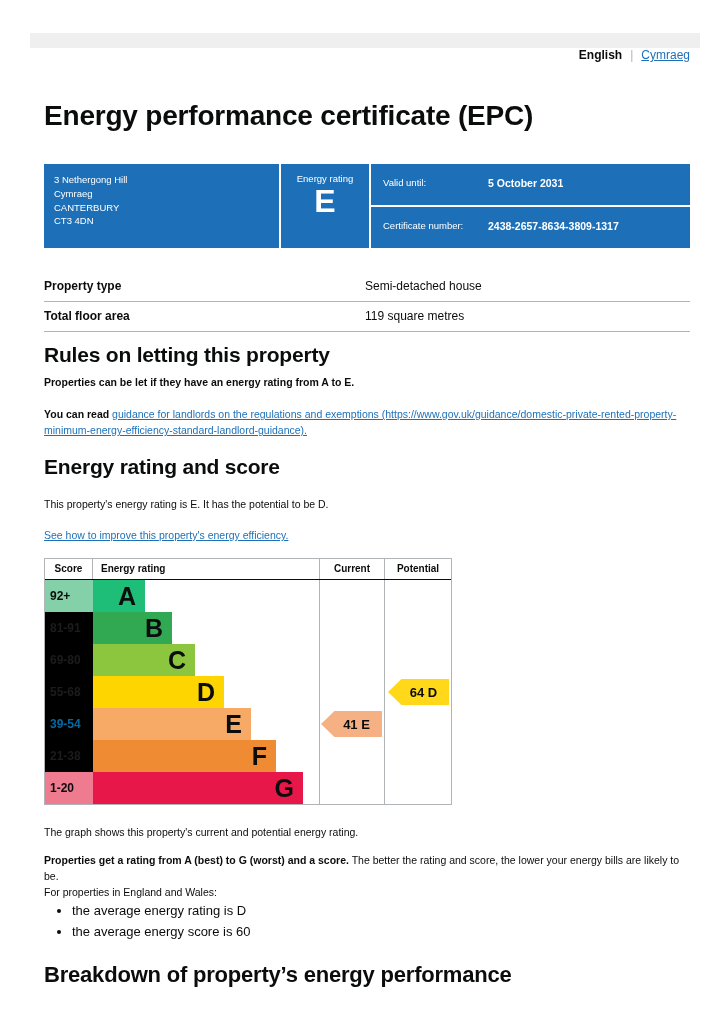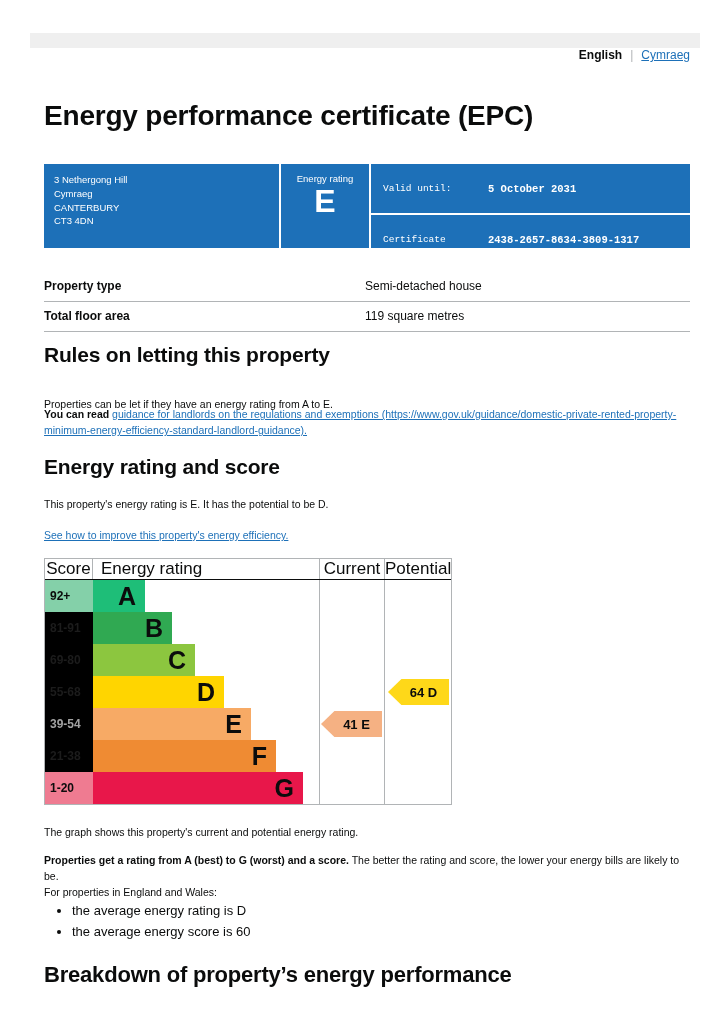--- a/index.html
+++ b/index.html
@@ -17,36 +17,36 @@
   .title { position:absolute; top:100px; left:44px; font-size:28px; font-weight:bold; letter-spacing:-0.2px; }
 
   .blue-rule { position:absolute; top:169px; left:44px; width:646px; height:3px; background:#1d70b8; }
 
   .summary-box { position:absolute; top:164px; left:44px; width:646px; height:84px; background:#1d70b8; color:#fff; display:flex; }
   .sb-address { width:237px; padding:9px 10px; font-size:9.5px; line-height:1.45; border-right:2px solid #fff; }
   .sb-rating { width:90px; border-right:2px solid #fff; display:flex; flex-direction:column; align-items:center; padding-top:9px; }
   .sb-rating-label { font-size:9.5px; }
   .sb-rating-value { font-size:32px; font-weight:bold; line-height:1.1; }
   .sb-right { flex:1; display:flex; flex-direction:column; }
-  .sb-right-row { flex:1; display:flex; padding:18px 12px;font-family:Liberation Mono, monospace; }
+  .sb-right-row { flex:1; display:flex; padding:12px 12px; }
   .sb-right-row.first { border-bottom:2px solid #fff; }
   .sb-label { width:105px; font-size:9.5px; line-height:1.4; }
   .sb-value { font-size:10.5px; font-weight:bold; padding-top:1px; }
 
   .prop-table { position:absolute; top:272px; left:44px; width:646px; font-size:12px; }
   .prop-row { display:flex; border-bottom:1px solid #b1b4b6; padding:7px 0 8px 0; }
   .prop-label { width:321px; font-weight:bold; }
   .prop-value { flex:1; }
 
   .h2 { position:absolute; left:44px; font-size:21px; font-weight:bold; letter-spacing:-0.2px; }
   .p { position:absolute; left:44px; width:646px; font-size:10.5px; line-height:1.55; }
 
   
   .chart { position:absolute; top:558px; left:44px; width:408px; border:1px solid #b1b4b6; background:#fff; }
-  .chart-header { display:flex; height:21px; border-bottom:1.5px solid #0b0c0c; font-size:17px; font-weight:normal;align-items:center; }
+  .chart-header { display:flex; height:21px; border-bottom:1.5px solid #0b0c0c; font-size:10px; font-weight:bold;align-items:center; }
   .ch-score { width:48px; text-align:center; line-height:20px; border-right:1px solid #b1b4b6; }
   .ch-rating { width:226px; padding-left:8px; line-height:20px; }
   .ch-current { width:65px; text-align:center; line-height:20px; border-left:1px solid #b1b4b6; }
   .ch-potential { width:67px; text-align:center; line-height:20px; border-left:1px solid #b1b4b6; }
   .chart-row { display:flex; height:32px; }
   .cr-score { width:48px; font-size:12px; font-weight:bold; padding-left:5px; line-height:32px; }
   .cr-barcell { width:226px; }
   .cr-bar { height:32px; display:flex; align-items:center; justify-content:flex-end; padding-right:9px; font-size:25px; font-weight:bold; color:#0b0c0c; }
   .cr-current { width:65px; border-left:1px solid #b1b4b6; position:relative; }
   .cr-potential { width:67px; border-left:1px solid #b1b4b6; position:relative; }
@@ -103,21 +103,21 @@
         <div class="prop-label">Property type</div>
         <div class="prop-value">Semi-detached house</div>
       </div>
       <div class="prop-row">
         <div class="prop-label">Total floor area</div>
         <div class="prop-value">119 square metres</div>
       </div>
     </div>
 
   <div class="h2" style="top:343px;">Rules on letting this property</div>
-  <div class="p" style="top:396px;">Properties can be let if they have an energy rating from A to E.</div>
+  <div class="p" style="top:374px;font-weight:bold;">Properties can be let if they have an energy rating from A to E.</div>
   <div class="p" style="top:406px;"><span class="b">You can read </span><a class="link">guidance for landlords on the regulations and exemptions (https://www.gov.uk/guidance/domestic-private-rented-property-minimum-energy-efficiency-standard-landlord-guidance).</a></div>
 
   <div class="h2" style="top:455px;">Energy rating and score</div>
   <div class="p" style="top:496px;">This property's energy rating is E. It has the potential to be D.</div>
   <div class="p" style="top:527px;"><a class="link">See how to improve this property's energy efficiency.</a></div>
 
   <div class="chart">
     <div class="chart-header">
       <div class="ch-score">Score</div>
       <div class="ch-rating">Energy rating</div>
@@ -153,21 +153,21 @@
           <div class="cr-score" style="background: rgb(0, 0, 0); color: rgb(28, 28, 28);">55-68</div>
           <div class="cr-barcell">
             <div class="cr-bar" style="width: 131px; background: rgb(255, 213, 0);">D</div>
           </div>
           <div class="cr-current"></div>
           <div class="cr-potential">
             <div class="arrow-tag" style="background: rgb(254, 216, 25);">64  D</div>
           </div>
         </div>
         <div class="chart-row">
-          <div class="cr-score" style="background: rgb(0, 0, 0); color: #a3a3a3;">39-54</div>
+          <div class="cr-score" style="background: rgb(0, 0, 0); color: #0369a1;">39-54</div>
           <div class="cr-barcell">
             <div class="cr-bar" style="width: 158px; background: rgb(247, 170, 101);">E</div>
           </div>
           <div class="cr-current">
             <div class="arrow-tag" style="background: rgb(245, 177, 131);">41  E</div>
           </div>
           <div class="cr-potential"></div>
         </div>
         <div class="chart-row">
           <div class="cr-score" style="background: rgb(0, 0, 0); color: rgb(28, 28, 28);">21-38</div>

